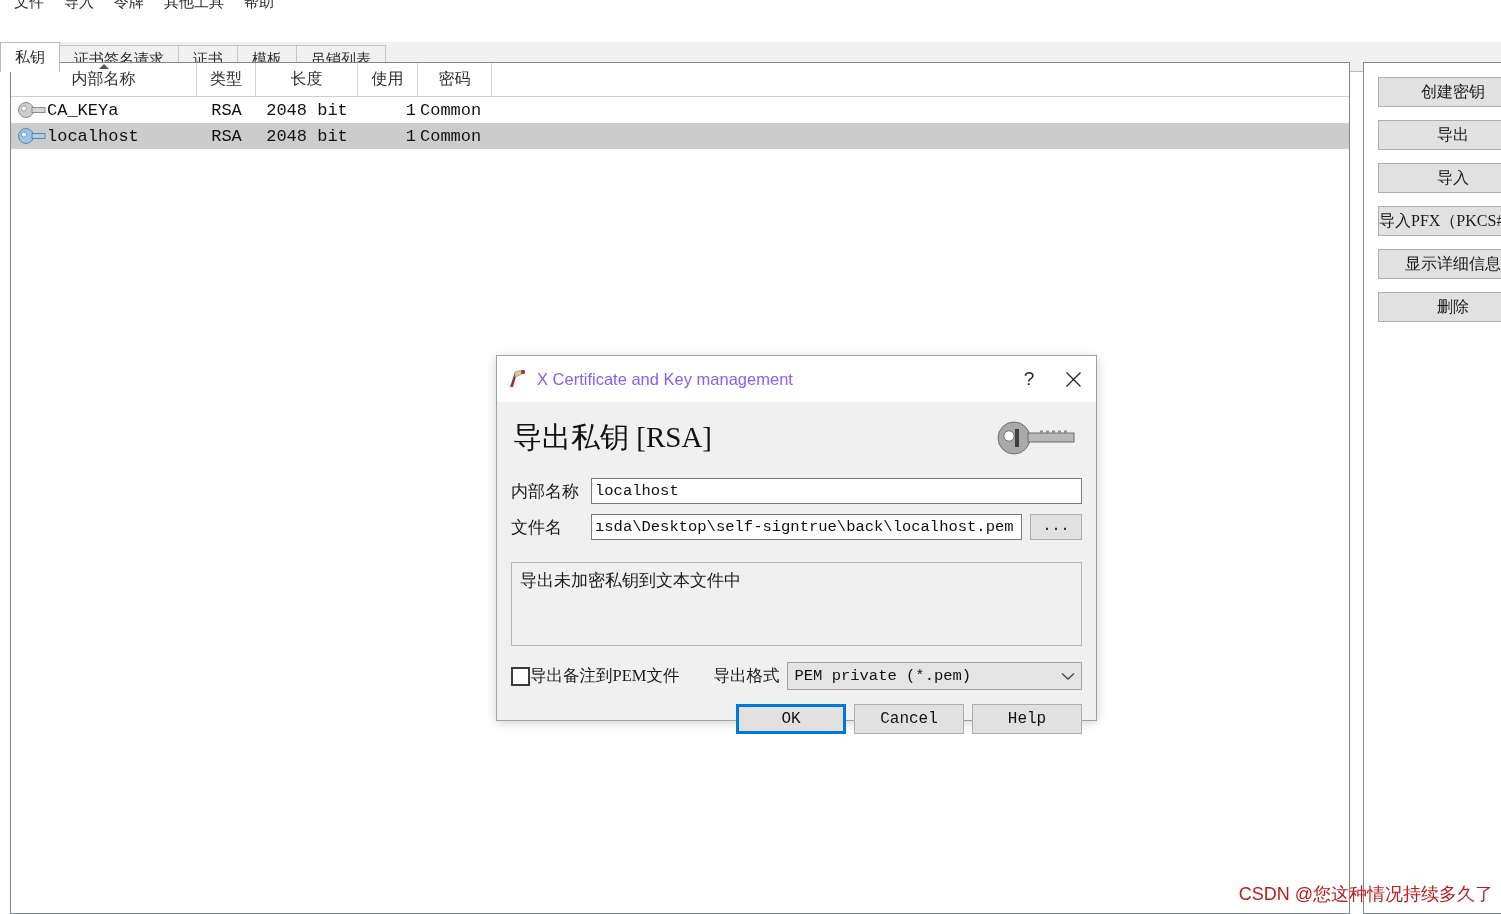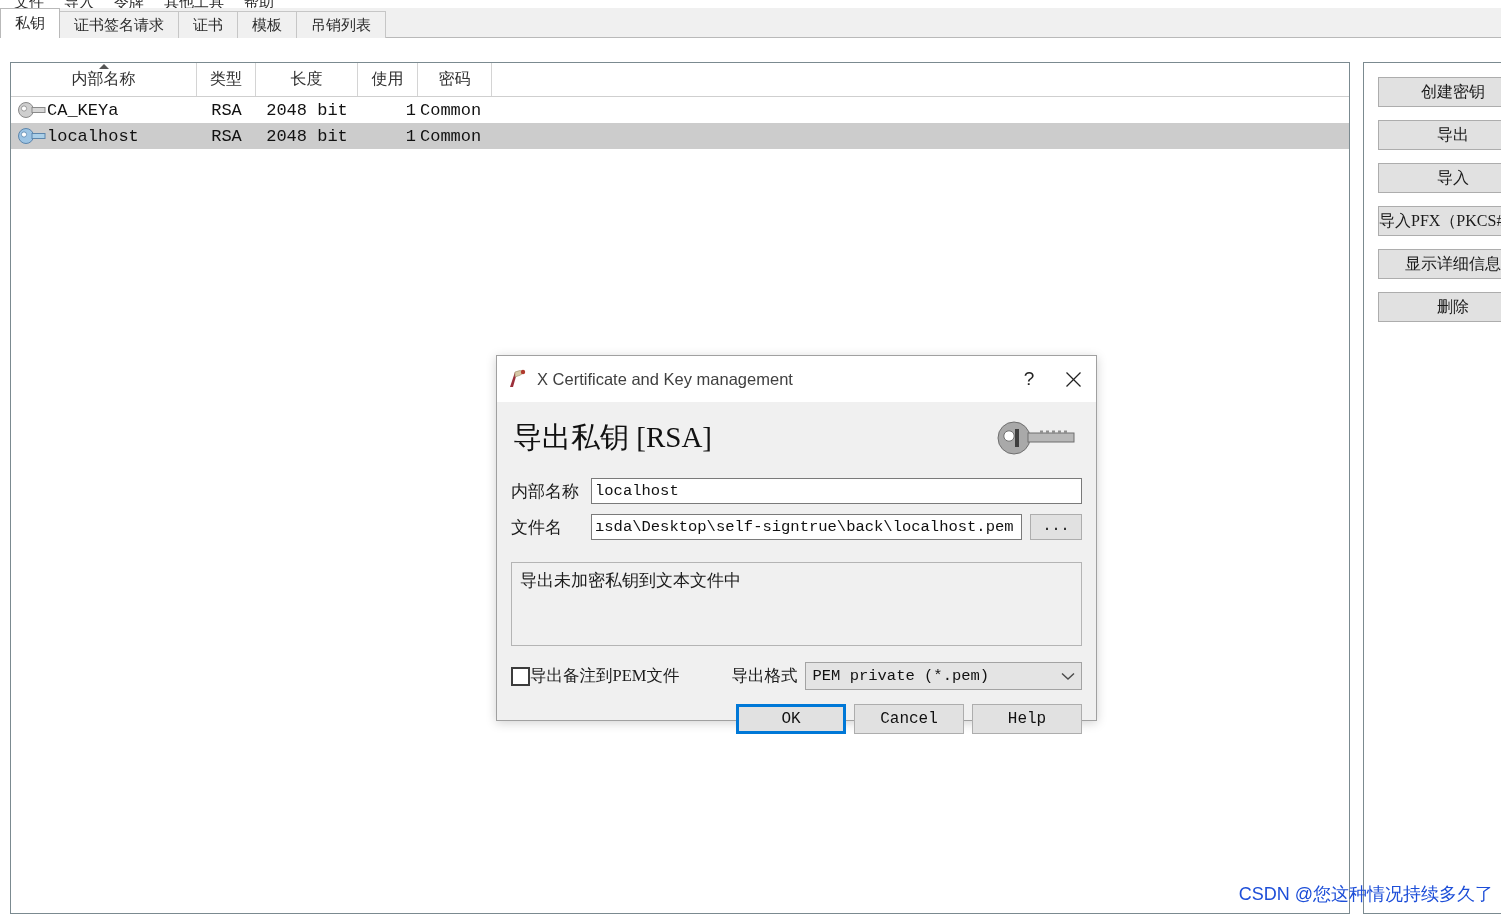--- a/index.html
+++ b/index.html
@@ -32,21 +32,21 @@
     font-family: "Liberation Serif", serif;
     font-size: 15px;
     color: #2b2b2b;
     padding: 2px 10px;
     white-space: nowrap;
   }
 
   
   .tabstrip {
     position: absolute;
-    left: 0; top: 8px;
+    left: 0; top: 42px;
     width: 1501px; height: 30px;
     background: #f0f0f0;
     border-bottom: 1px solid #b9b9b9;
     box-sizing: border-box;
   }
   .tabstrip .tabs {
     display: flex;
     align-items: flex-end;
     height: 30px;
   }
@@ -182,21 +182,21 @@
     background: #ffffff;
     display: flex;
     align-items: center;
     padding: 0 0 0 10px;
     box-sizing: border-box;
   }
   .dlg-appicon { width: 22px; height: 22px; flex: 0 0 auto; }
   .dlg-title {
     font-family: "Liberation Sans", sans-serif;
     font-size: 16.5px;
-    color: #404040;
+    color: #8b5cf6;
     margin-left: 8px;
     flex: 1 1 auto;
     white-space: nowrap;
   }
   .dlg-help {
     width: 42px; height: 46px;
     display: flex; align-items: center; justify-content: center;
     font-family: "Liberation Sans", sans-serif;
     font-size: 19px;
     color: #222;
@@ -295,21 +295,21 @@
   .cb-label {
     font-family: "Liberation Serif", serif;
     font-size: 16.5px;
     color: #1b1b1b;
     white-space: nowrap;
   }
   .fmt-label {
     font-family: Liberation Serif, serif;
     font-size: 16.5px;
     color: #1b1b1b;
-    margin-left: 52px;
+    margin-left: 34px;
     margin-right: 8px;
     white-space: nowrap;
   }
   .combo {
     flex: 1 1 auto;
     height: 28px;
     background: #e4e4e4;
     border: 1px solid #a3a3a3;
     box-sizing: border-box;
     display: flex;
@@ -345,21 +345,21 @@
     line-height: 24px;
   }
 
   
   .watermark {
     position: absolute;
     right: 8px;
     bottom: 8px;
     font-family: "Liberation Sans", sans-serif;
     font-size: 18px;
-    color: #1d4ed8;
+    color: #b91c1c;
     white-space: nowrap;
   }
 </style>
 </head>
 <body>
 
 <div id="root">
 
   <div class="menubar">
     <div class="menu-item">文件</div>

